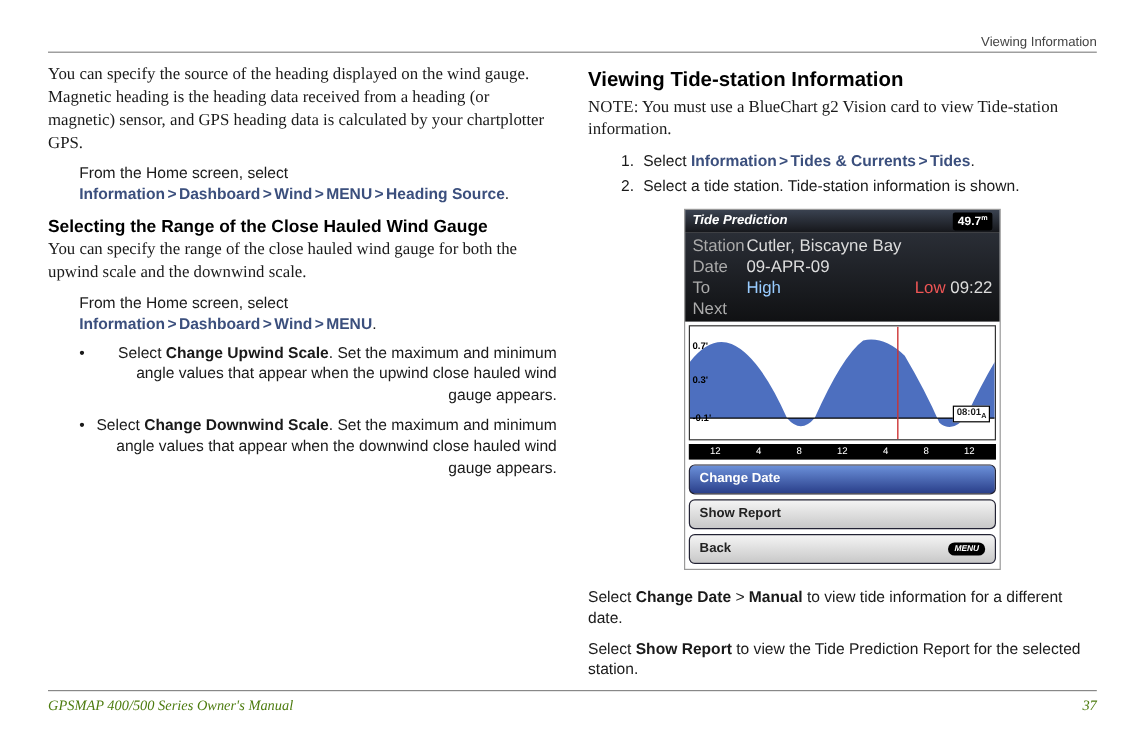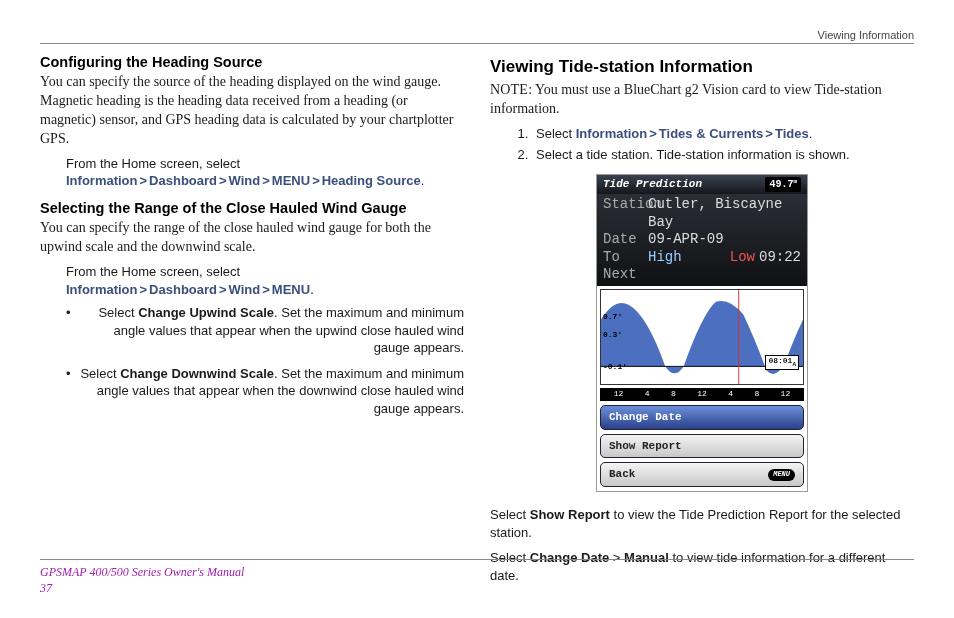--- a/index.html
+++ b/index.html
@@ -56,32 +56,31 @@
   .sans-bold { font-family: Arial, Helvetica, sans-serif; font-weight: bold; }
   .sans { font-family: Arial, Helvetica, sans-serif; font-size: 13px;}
   .note-label { font-weight: normal; text-transform: uppercase; letter-spacing:0.2px;}
   .footer {
     position: absolute;
     bottom: 22px;
     left: 40px; right: 40px;
     display: flex; justify-content: space-between;
     font-style: italic;
     font-size: 12px;
-    color: #a21caf;
+    color: #4d7c0f;
     border-top: 1px solid #888;
     padding-top: 4px;
     font-family: "Times New Roman", serif;
-    flex-direction: column;
   }
   
   .device {
-    width: 212px; margin: 2px auto 14px auto;
+    width: 264px; margin: 2px auto 14px auto;
     border: 1px solid #999;
     background: #fff;
-    font-family: Liberation Mono, monospace;
+    font-family: Liberation Sans, sans-serif;
   }
   .dev-title {
     background: linear-gradient(#3a4250,#15161a);
     color: #fff; font-weight: bold; font-style: italic;
     font-size: 11px; padding: 2px 6px;
     display:flex; justify-content: space-between; align-items:center;
   }
   .dev-title .dist { background:#000; color:#fff; font-style:normal; font-size:10px; padding:1px 4px; border-radius:2px;}
   .dev-meta {
     background: linear-gradient(#2a2e36,#101113);
@@ -109,21 +108,20 @@
   .para-after { font-family: Arial, Helvetica, sans-serif; font-size:13px; margin: 0 0 8px 0;}
 </style>
 </head>
 <body>
 
 <div class="top-header">Viewing Information</div>
 
 <div class="cols">
 
   <div class="col">
-    <h3 class="sub" style="margin-top:0;">Configuring the Heading Source</h3>
     <p class="body">You can specify the source of the heading displayed on the wind gauge. Magnetic heading is the heading data received from a heading (or magnetic) sensor, and GPS heading data is calculated by your chartplotter GPS.</p>
 
     <p class="indent sans">
       <span>From the Home screen, select </span><span class="boldlink">Information</span><span class="sep">&gt;</span><span class="boldlink">Dashboard</span><span class="sep">&gt;</span><span class="boldlink">Wind</span><span class="sep">&gt;</span><span class="boldlink">MENU</span><span class="sep">&gt;</span><span class="boldlink">Heading Source</span><span>.</span>
     </p>
 
     <h3 class="sub">Selecting the Range of the Close Hauled Wind Gauge</h3>
     <p class="body">You can specify the range of the close hauled wind gauge for both the upwind scale and the downwind scale.</p>
 
     <p class="indent sans">
@@ -174,21 +172,21 @@
             <span class="low" style="margin-right:4px;">Low</span>
             <span>09:22</span>
           </div>
       </div>
       <div class="dev-chart">
         <svg viewBox="0 0 220 96" preserveAspectRatio="none">
           <path d="M0,78 L0,30 Q15,8 30,15 Q50,25 70,78 Q80,92 90,78 Q110,25 125,12 Q140,8 155,25 Q170,55 180,82 Q190,92 200,75 Q210,50 220,30 L220,78 Z" fill="#3a5fb8" opacity="0.9"></path>
           <line x1="0" y1="78" x2="220" y2="78" stroke="#000" stroke-width="1"></line>
           <line x1="150" y1="0" x2="150" y2="96" stroke="#c33" stroke-width="1"></line>
         </svg>
-        <span class="ylab" style="top:22px;">0.7'</span>
+        <span class="ylab" style="top:12px;">0.7'</span>
         <span class="ylab" style="top:40px;">0.3'</span>
         <span class="ylab" style="top:72px;">-0.1'</span>
         <span class="timebox" style="right:4px; bottom:14px;"><span>08:01</span><sub style="font-size:6px;">A</sub></span>
       </div>
       <div class="dev-xaxis">
         <span>12</span>
         <span>4</span>
         <span>8</span>
         <span>12</span>
         <span>4</span>
@@ -197,24 +195,24 @@
       </div>
       <div class="dev-btn">Change Date</div>
       <div class="dev-btn light">Show Report</div>
       <div class="dev-btn light">
         <span>Back</span>
         <span class="menu-pill">MENU</span>
       </div>
     </div>
 
     <p class="para-after">
+      <span>Select </span><span class="sans-bold">Change Date</span><span> &gt; </span><span class="sans-bold">Manual</span><span> to view tide information for a different date.</span>
+    </p>
+    <p class="para-after">
       <span>Select </span><span class="sans-bold">Show Report</span><span> to view the Tide Prediction Report for the selected station.</span>
-    </p>
-    <p class="para-after">
-      <span>Select </span><span class="sans-bold">Change Date</span><span> &gt; </span><span class="sans-bold">Manual</span><span> to view tide information for a different date.</span>
     </p>
   </div>
 </div>
 
 <div class="footer">
   <span>GPSMAP 400/500 Series Owner's Manual</span>
   <span>37</span>
 </div>
 
 </body></html>

